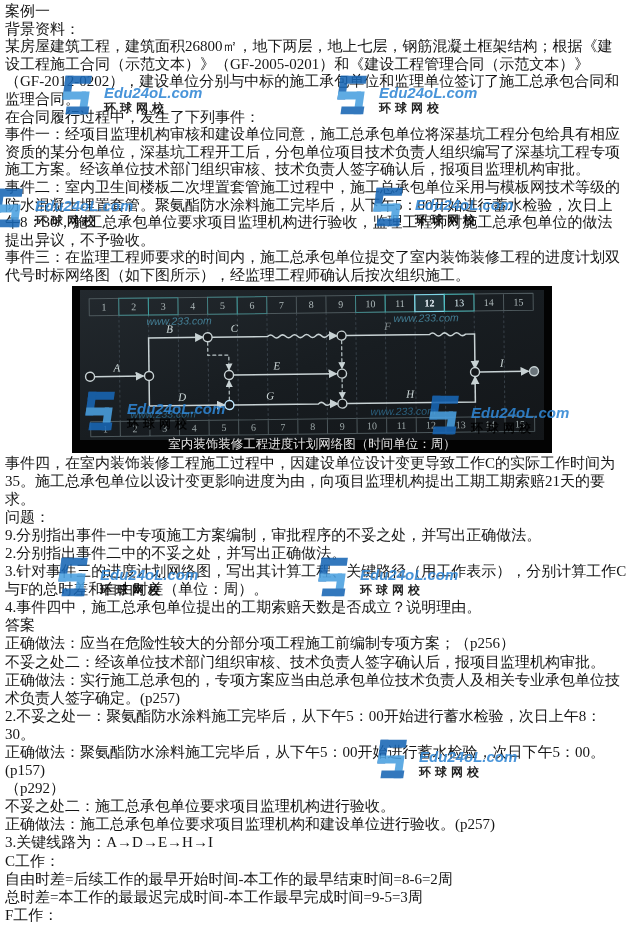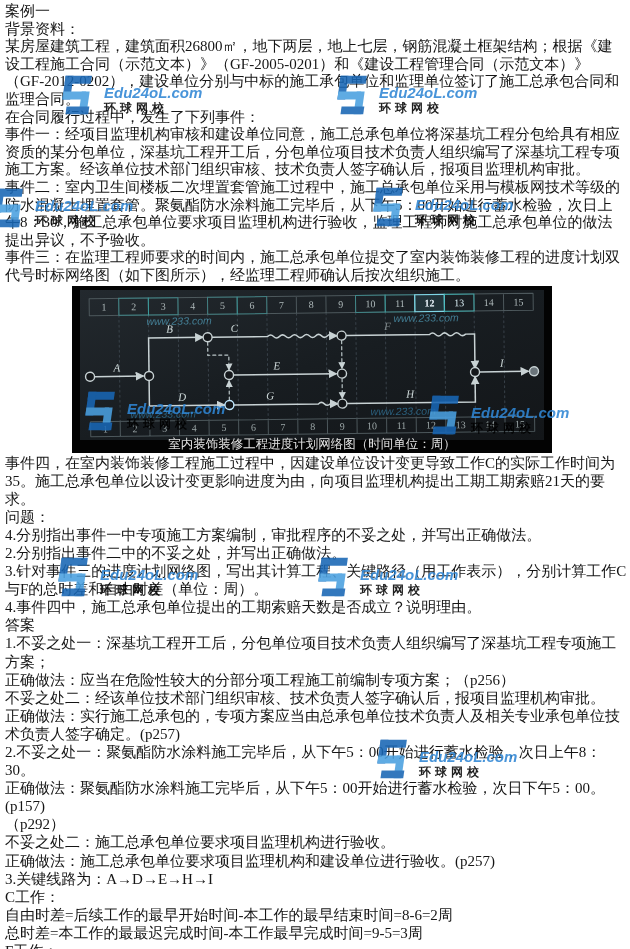--- a/index.html
+++ b/index.html
@@ -167,26 +167,25 @@
     </g>
   </g>
 
   <text x="240" y="162" text-anchor="middle" font-family="'Liberation Serif',serif" font-size="12.5" fill="#e4e4e4">室内装饰装修工程进度计划网络图（时间单位：周）</text>
 </svg>
 </div>
 
 <div class="sec bot-sec">
   <div class="para">事件四，在室内装饰装修工程施工过程中，因建设单位设计变更导致工作C的实际工作时间为35。施工总承包单位以设计变更影响进度为由，向项目监理机构提出工期工期索赔21天的要求。</div>
   <div class="para">问题：</div>
-  <div class="para">4.分别指出事件一中专项施工方案编制，审批程序的不妥之处，并写出正确做法。</div>
+  <div class="para">9.分别指出事件一中专项施工方案编制，审批程序的不妥之处，并写出正确做法。</div>
   <div class="para">2.分别指出事件二中的不妥之处，并写出正确做法。</div>
   <div class="para">3.针对事件三的进度计划网络图，写出其计算工程、关键路径（用工作表示），分别计算工作C与F的总时差和自由时差（单位：周）。</div>
   <div class="para">4.事件四中，施工总承包单位提出的工期索赔天数是否成立？说明理由。</div>
   <div class="para">答案</div>
-  <div class="para">1.不妥之处一：深基坑工程开工后，分包单位项目技术负责人组织编写了深基坑工程专项施工方案；</div>
   <div class="para">正确做法：应当在危险性较大的分部分项工程施工前编制专项方案；（p256）</div>
   <div class="para">不妥之处二：经该单位技术部门组织审核、技术负责人签字确认后，报项目监理机构审批。</div>
   <div class="para">正确做法：实行施工总承包的，专项方案应当由总承包单位技术负责人及相关专业承包单位技术负责人签字确定。(p257)</div>
   <div class="para">2.不妥之处一：聚氨酯防水涂料施工完毕后，从下午5：00开始进行蓄水检验，次日上午8：30。</div>
   <div class="para">正确做法：聚氨酯防水涂料施工完毕后，从下午5：00开始进行蓄水检验，次日下午5：00。(p157)</div>
   <div class="para">（p292）</div>
   <div class="para">不妥之处二：施工总承包单位要求项目监理机构进行验收。</div>
   <div class="para">正确做法：施工总承包单位要求项目监理机构和建设单位进行验收。(p257)</div>
   <div class="para">3.关键线路为：A→D→E→H→I</div>
   <div class="para">C工作：</div>

